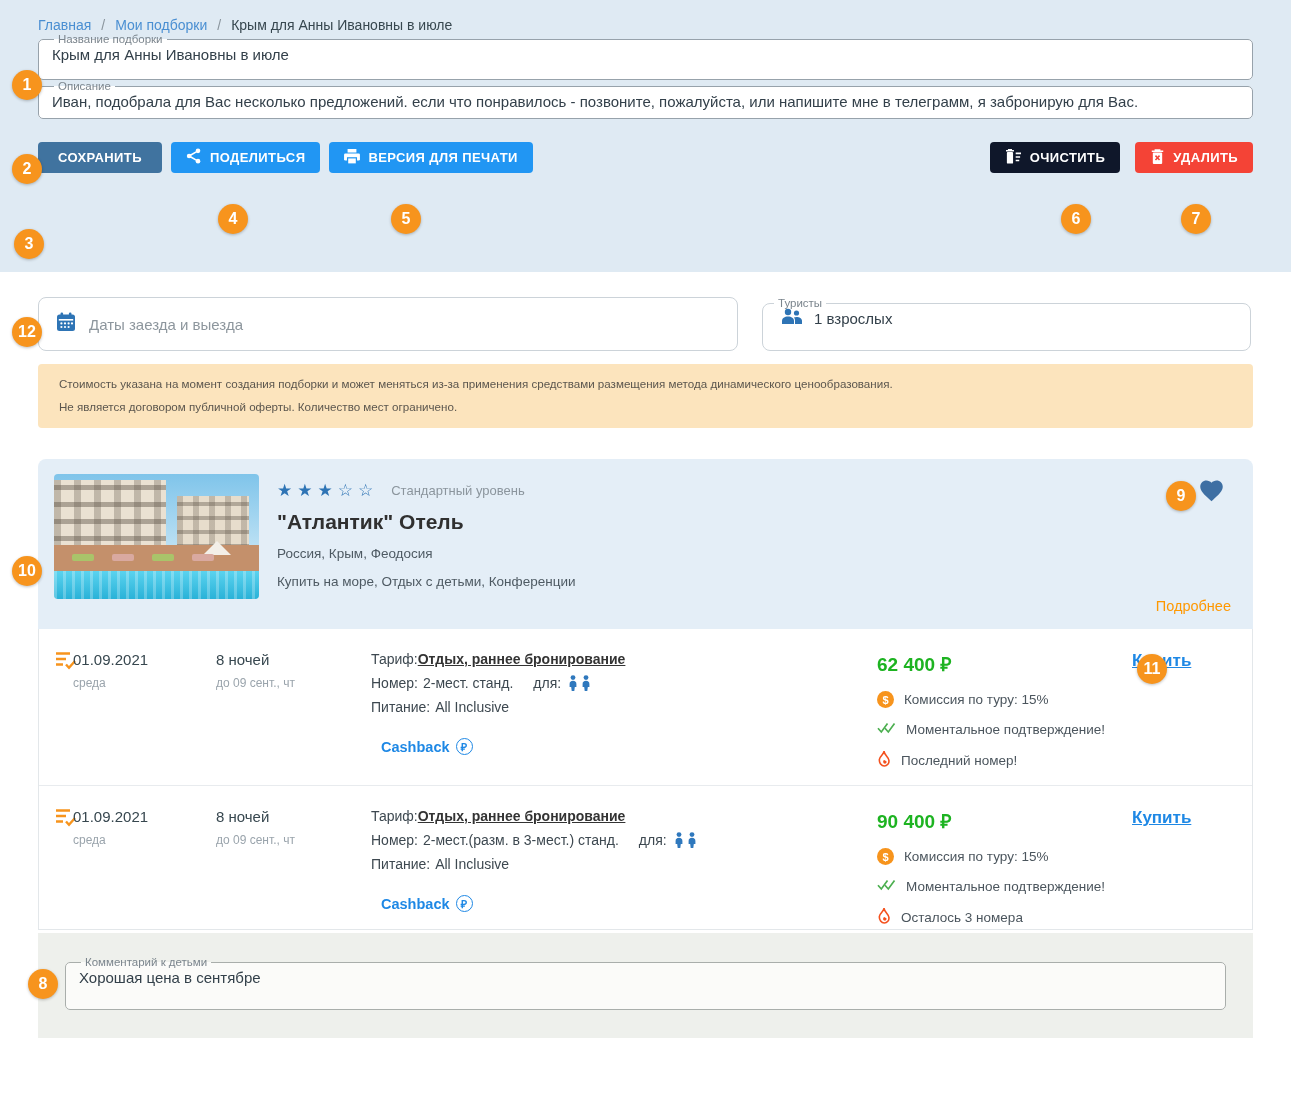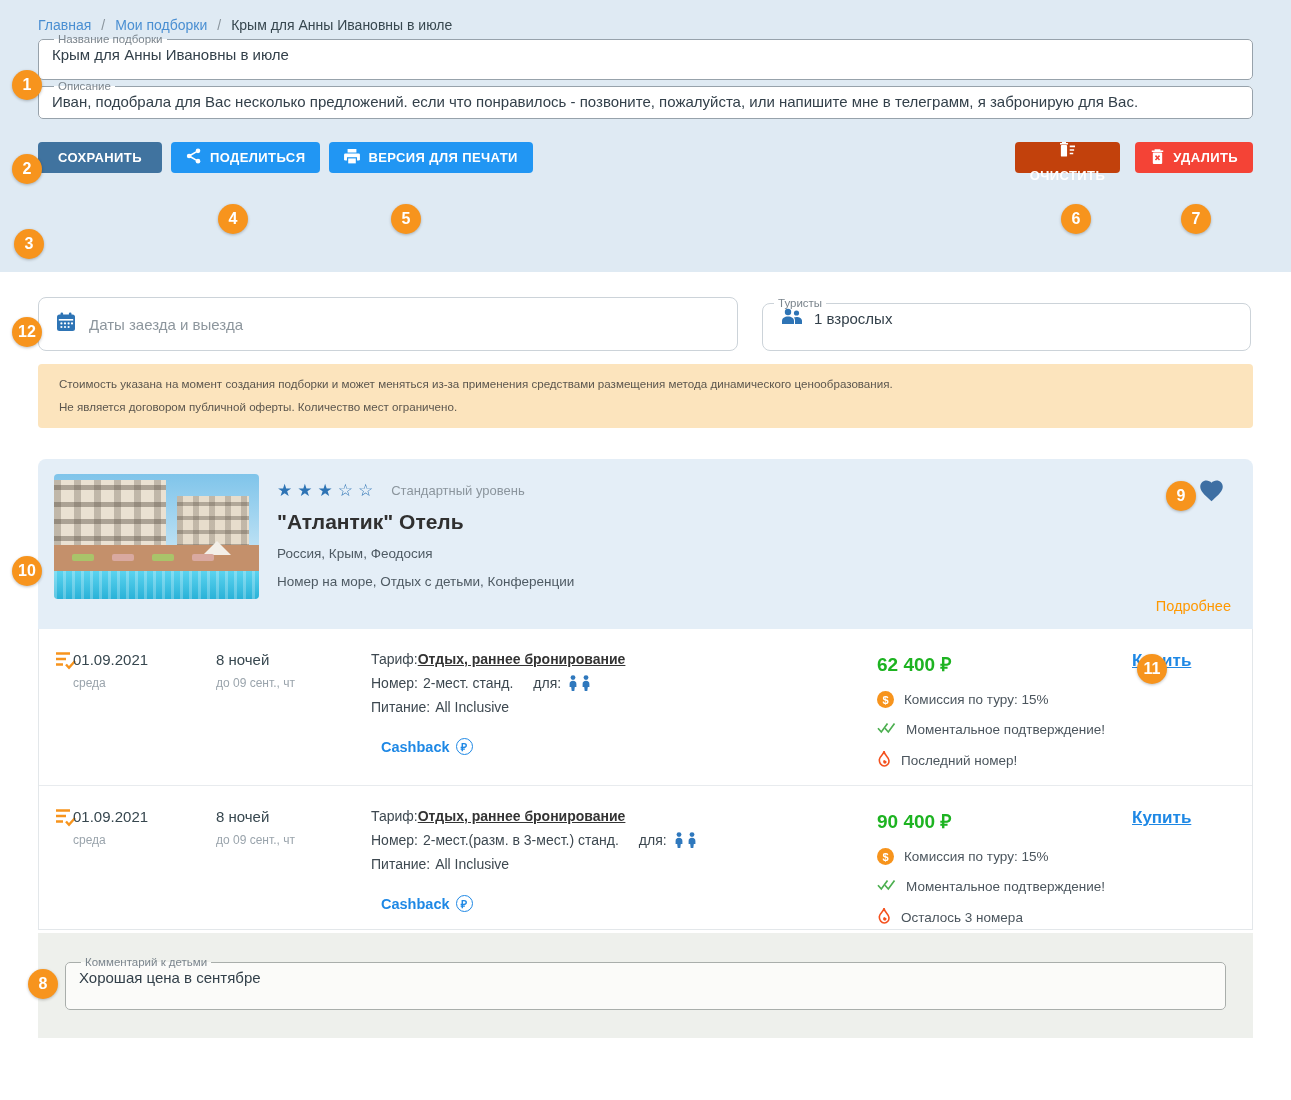--- a/index.html
+++ b/index.html
@@ -20,21 +20,21 @@
   .f-name { margin-top:15px; height:47px; }
   .f-desc { margin-top:15px; height:39px; }
 
   .btn-row { margin-top:23px; display:flex; align-items:center; }
   .btn { height:31px; border:none; border-radius:4px; color:#fff; font-weight:700; font-size:13px;
          letter-spacing:.4px; display:inline-flex; align-items:center; gap:8px; padding:0 15px;
          font-family:"Liberation Sans",sans-serif; cursor:pointer; }
   .btn-save { background:#40739f; width:124px; justify-content:center; margin-right:9px; }
   .btn-share { background:#2196f3; margin-right:9px; }
   .btn-print { background:#2196f3; }
-  .btn-clear { background:#c2410c; margin-left:auto;flex-direction:column; }
+  .btn-clear { background:#0f172a; margin-left:auto; }
   .btn-delete { background:#f44336; margin-left:15px; }
   .btn svg { flex:none; }
 
   
   .filters { display:flex; padding:25px 38px 0; }
   .date-box { width:700px; height:54px; background:#fff; border:1px solid #ccd3d9; border-radius:8px;
               display:flex; align-items:center; gap:13px; padding:0 17px; cursor:pointer; }
   .date-box .ph { font-size:15px; color:#8d969d; }
   .tourists-box { flex:1; height:54px; margin-left:24px; background:#fff; border:1px solid #ccd3d9;
                   border-radius:8px; padding:0 17px; cursor:pointer; }
@@ -232,21 +232,21 @@
         <div class="pool"></div>
       </div>
       <div class="hdr-info">
         <div class="stars-row">
           <span class="stars">★★★</span>
           <span class="stars">☆☆</span>
           <span class="level">Стандартный уровень</span>
         </div>
         <div class="hotel-name">"Атлантик" Отель</div>
         <div class="hotel-loc">Россия, Крым, Феодосия</div>
-        <div class="hotel-tags">Номер на море, Отдых с детьми, Конференции</div>
+        <div class="hotel-tags">Купить на море, Отдых с детьми, Конференции</div>
       </div>
       <span class="heart"><svg width="27" height="25" viewBox="0 0 24 22">
             <path d="M12 21.35l-1.45-1.32C5.4 15.36 2 12.28 2 8.5 2 5.42 4.42 3 7.5 3c1.74 0 3.41.81 4.5 2.09C13.09 3.81 14.76 3 16.5 3 19.58 3 22 5.42 22 8.5c0 3.78-3.4 6.86-8.55 11.54L12 21.35z" fill="#3e6fa3"></path>
           </svg></span>
       <span class="details-link">Подробнее</span>
     </div>
 
     <div class="offers">
 
       <div class="offer-row">

